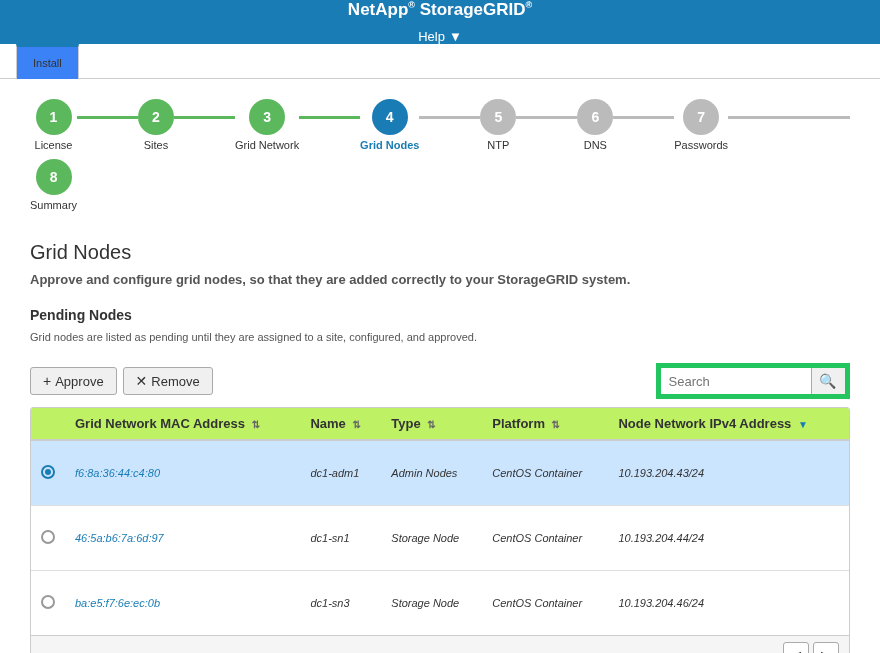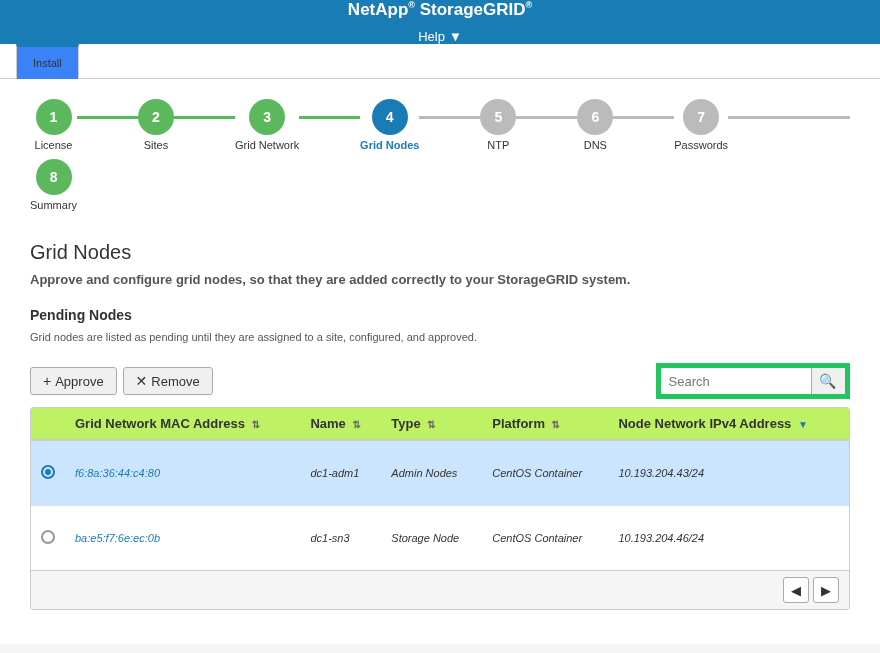--- a/index.html
+++ b/index.html
@@ -398,20 +398,28 @@
       <tr class="selected">
             <td class="radio-cell"><span class="radio-dot filled"></span></td>
             <td class="mac-addr">f6:8a:36:44:c4:80</td>
             <td>dc1-adm1</td>
             <td>Admin Nodes</td>
             <td>CentOS Container</td>
             <td>10.193.204.43/24</td>
           </tr>
           <tr>
             <td class="radio-cell"><span class="radio-dot empty"></span></td>
+            <td class="mac-addr">46:5a:b6:7a:6d:97</td>
+            <td>dc1-sn1</td>
+            <td>Storage Node</td>
+            <td>CentOS Container</td>
+            <td>10.193.204.44/24</td>
+          </tr>
+          <tr>
+            <td class="radio-cell"><span class="radio-dot empty"></span></td>
             <td class="mac-addr">ba:e5:f7:6e:ec:0b</td>
             <td>dc1-sn3</td>
             <td>Storage Node</td>
             <td>CentOS Container</td>
             <td>10.193.204.46/24</td>
           </tr>
         </tbody>
     </table>
     <div class="pagination-bar">
       <div class="page-btn">◀</div>

